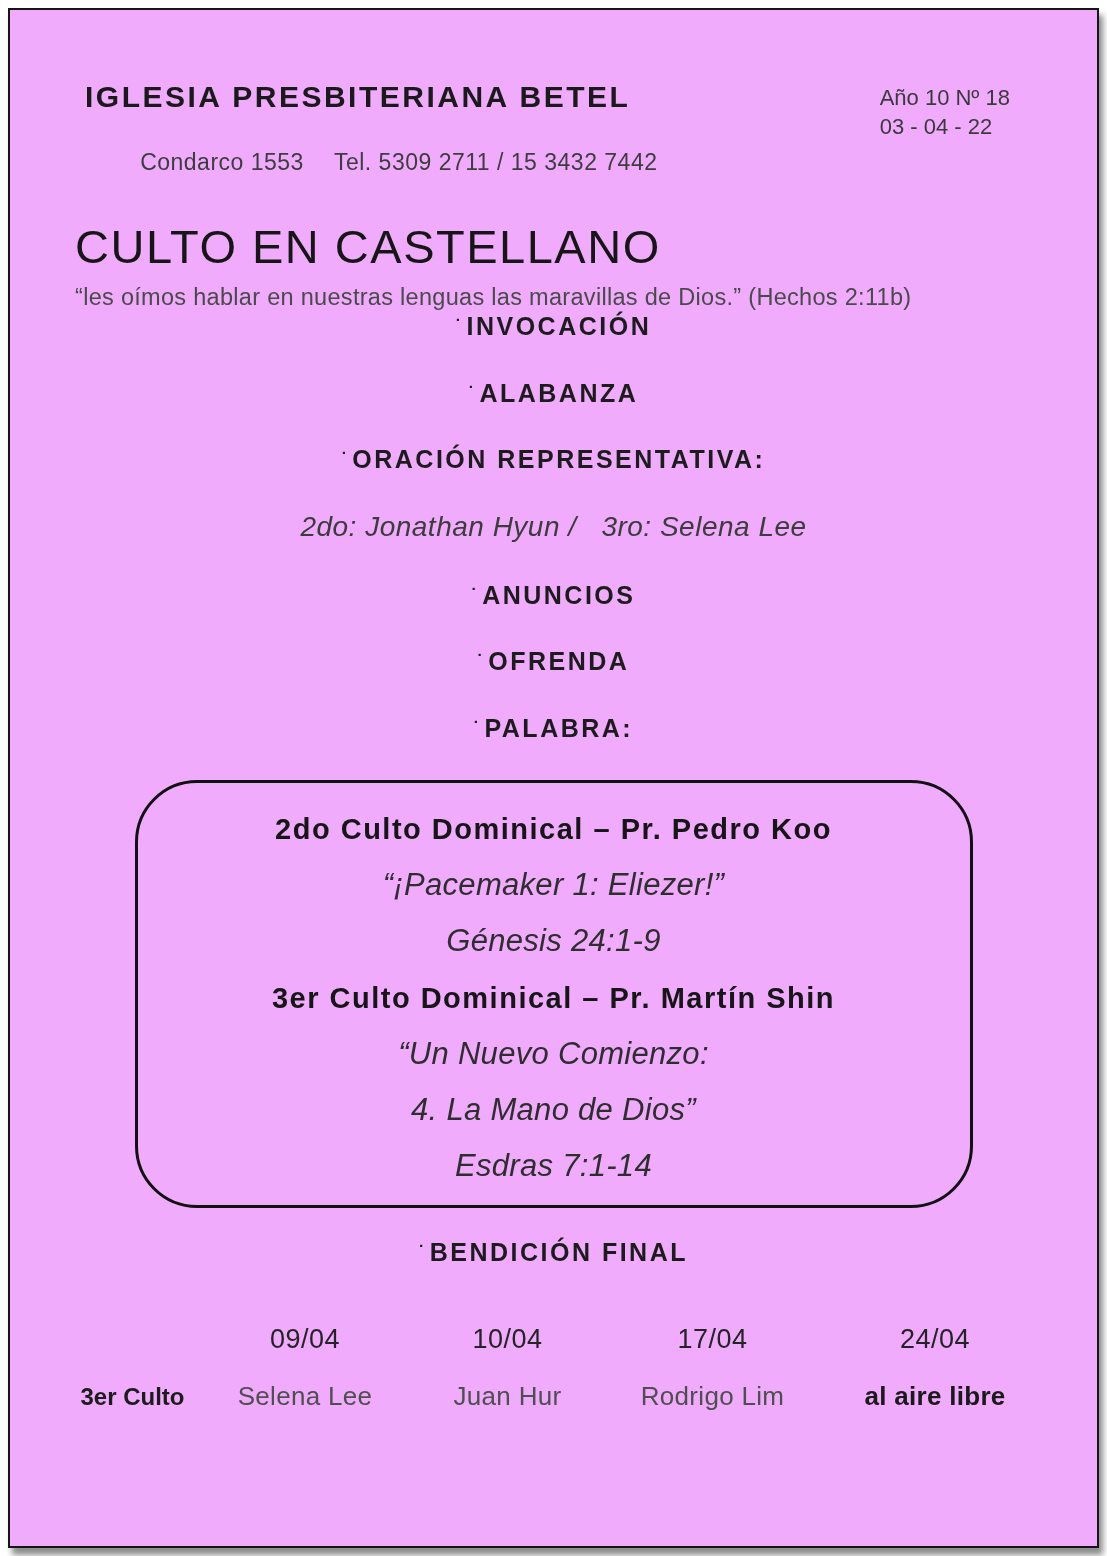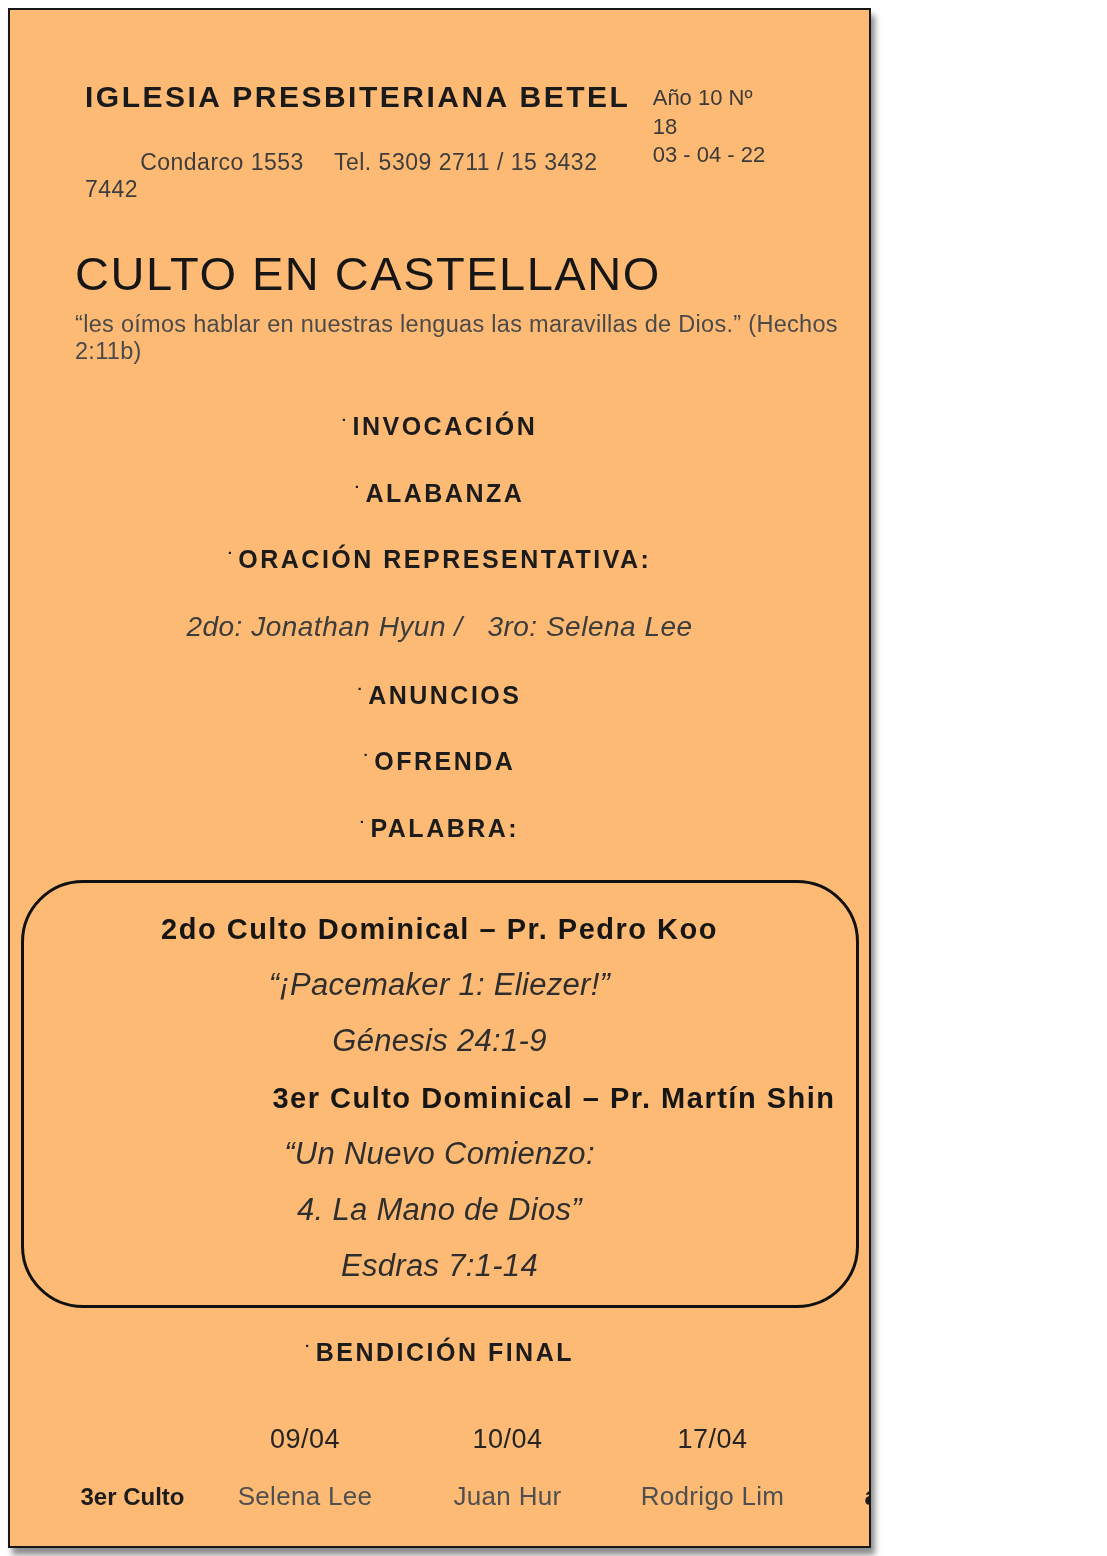--- a/index.html
+++ b/index.html
@@ -4,24 +4,24 @@
 <style>
   * { margin: 0; padding: 0; box-sizing: border-box; }
   html, body { background: #ffffff; }
   body {
     width: 1107px; height: 1556px;
     font-family: "Liberation Sans", sans-serif;
     color: #1c1c1c;
     overflow: hidden;
   }
   .page {
-    width: 863px; height: 1540px;
+    width: 1091px; height: 1540px;
     margin: 8px;
     border: 2px solid #161616;
-    background: #fdba74;
+    background: #f0abfc;
     box-shadow: 4px 7px 6px rgba(0,0,0,0.45);
     overflow: hidden;
   }
 
   
   .header {
     display: flex;
     justify-content: space-between;
     align-items: flex-start;
     padding: 70px 87px 0 65px;
@@ -61,21 +61,21 @@
   }
   .subtitle {
     margin: 10px 0 0 65px;
     font-size: 23.5px;
     font-weight: 400;
     color: #4a4a4a;
     letter-spacing: 0.3px;
   }
 
   
-  .service { margin-top: 46px; text-align: center; }
+  .service { text-align: center; }
   .svc-item {
     font-size: 25px;
     font-weight: 700;
     letter-spacing: 2.5px;
     margin-bottom: 37px;
     color: #1c1c1c;
   }
   .svc-names {
     font-size: 28px;
     font-style: italic;
@@ -112,21 +112,21 @@
   .sermon-title + .sermon-line { margin-top: 0; }
   .sermon-line {
     font-size: 31px;
     font-style: italic;
     font-weight: 400;
     color: #2e2e2e;
     letter-spacing: 0.3px;
     line-height: 38px;
     margin-bottom: 18px;
   }
-  .sermon2 { margin-top: 22px; text-align: right; }
+  .sermon2 { margin-top: 22px; }
 
   .final-blessing {
     margin-top: 29px;
     text-align: center;
     font-size: 25px;
     font-weight: 700;
     letter-spacing: 2.5px;
     color: #1c1c1c;
   }
 

